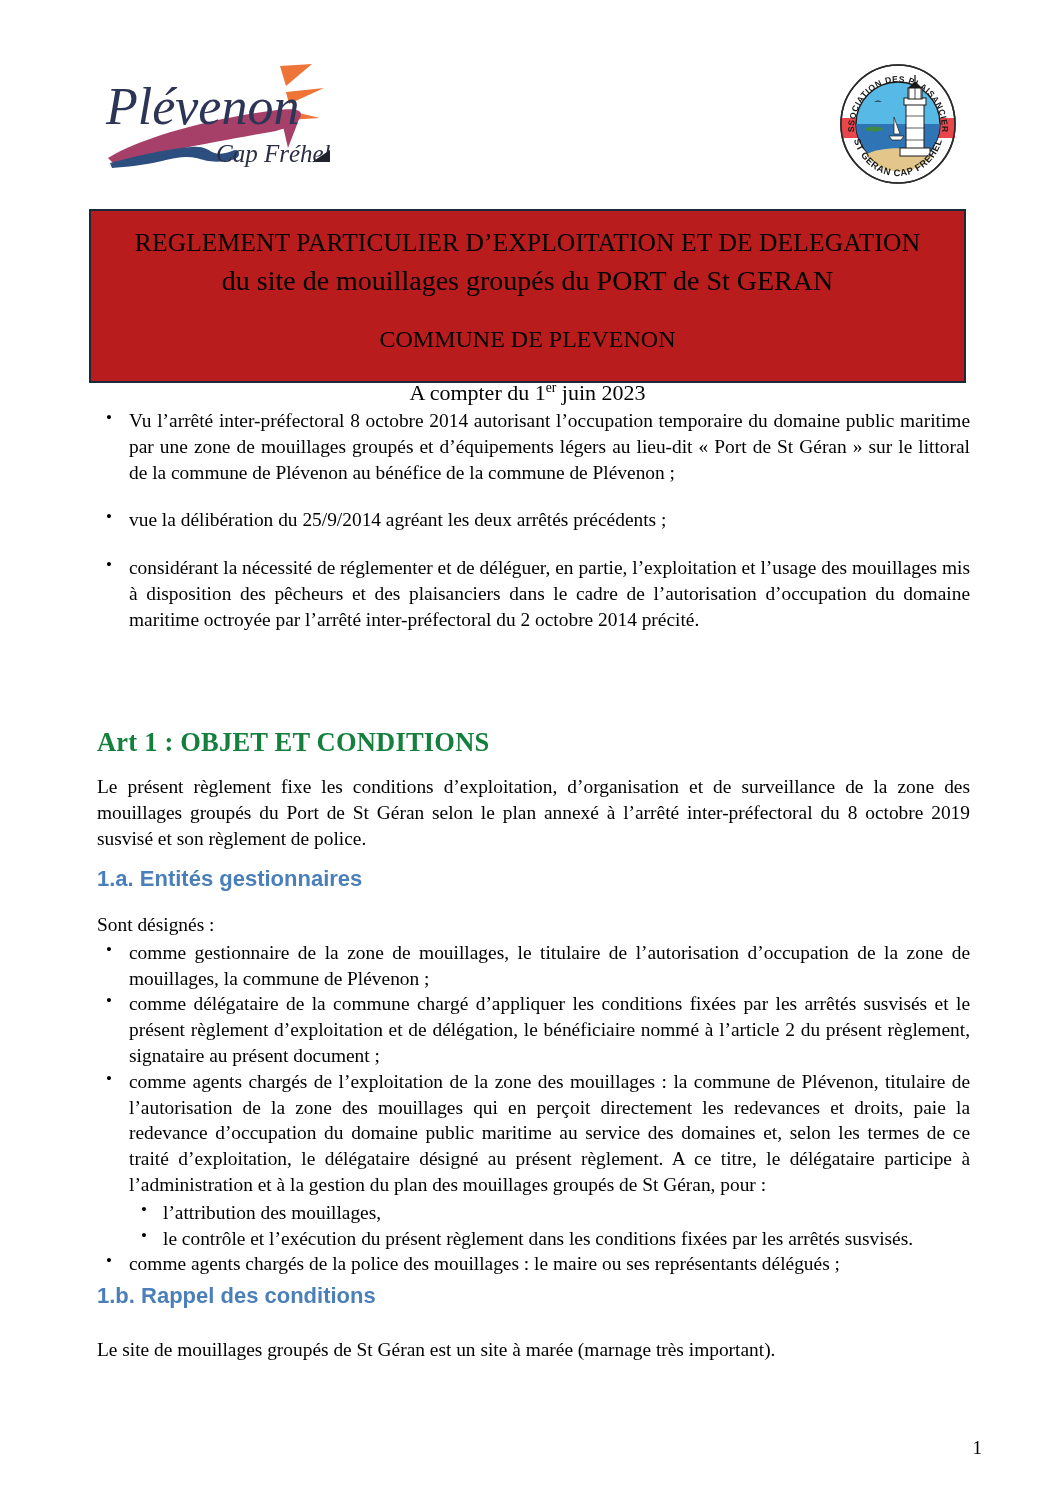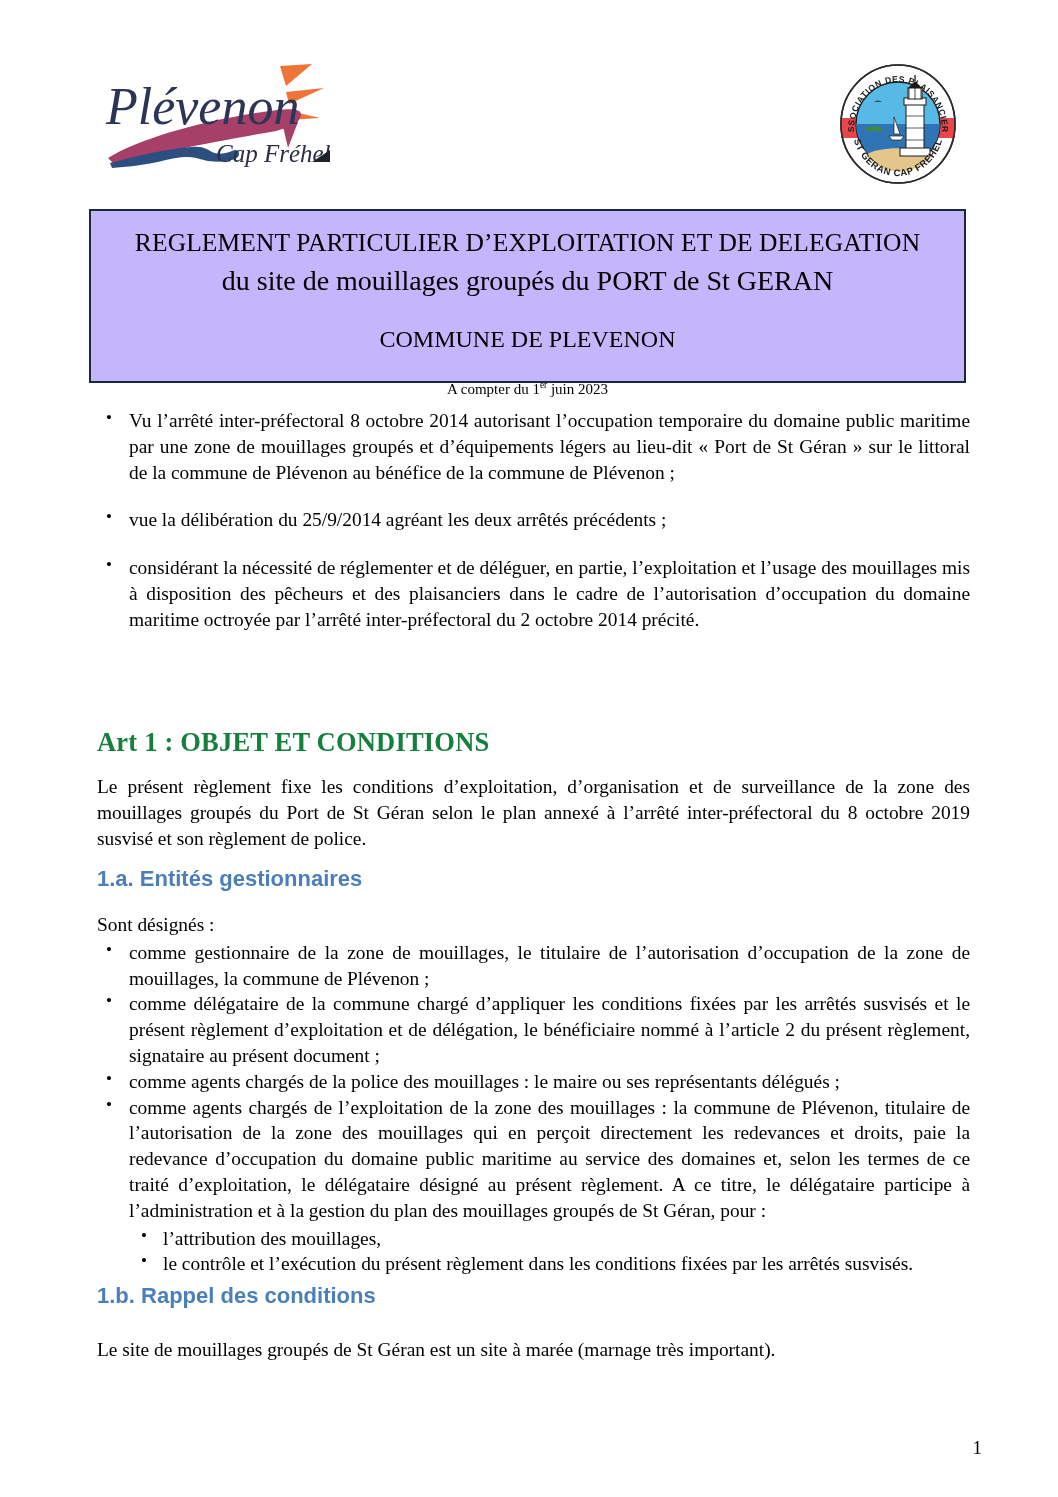--- a/index.html
+++ b/index.html
@@ -48,21 +48,21 @@
     height: 126px;
   }
 
   
   .title-box {
     position: absolute;
     left: 89px;
     top: 209px;
     width: 877px;
     height: 174px;
-    background: #c4b5fd;
+    background: #b91c1c;
     border: 2.5px solid #1b2a3a;
     box-sizing: border-box;
     text-align: center;
     padding-top: 16px;
   }
   .title-line1 {
     font-size: 25.5px;
     letter-spacing: 0.1px;
     line-height: 1.28;
     white-space: nowrap;
@@ -70,21 +70,21 @@
   .title-line2 {
     font-size: 28px;
     line-height: 1.35;
     margin-top: 2px;
   }
   .title-line3 {
     font-size: 24px;
     margin-top: 27px;
   }
   .title-line4 {
-    font-size: 15px;
+    font-size: 22px;
     margin-top: 27px;
   }
   .title-line4 sup {
     font-size: 0.62em;
     vertical-align: super;
   }
 
   
   .content {
     position: absolute;
@@ -313,29 +313,29 @@
     <h2 class="art-heading">Art 1 : OBJET ET CONDITIONS</h2>
     <p class="para">Le présent règlement fixe les conditions d’exploitation, d’organisation et de surveillance de la zone des mouillages groupés du Port de St Géran selon le plan annexé à l’arrêté inter-préfectoral du 8 octobre 2019 susvisé et son règlement de police.</p>
   </div>
 
   <div class="block-1a">
     <h3 class="sub-heading">1.a. Entités gestionnaires</h3>
     <p class="plain lead">Sont désignés :</p>
     <ul class="bullets tight">
       <li>comme gestionnaire de la zone de mouillages, le titulaire de l’autorisation d’occupation de la zone de mouillages, la commune de Plévenon ;</li>
       <li>comme délégataire de la commune chargé d’appliquer les conditions fixées par les arrêtés susvisés et le présent règlement d’exploitation et de délégation, le bénéficiaire nommé à l’article 2 du présent règlement, signataire au présent document ;</li>
-      <li>comme agents chargés de la police des mouillages : le maire ou ses représentants délégués ;</li>
       <li>
         <span>comme agents chargés de l’exploitation de la zone des mouillages : la commune de Plévenon, titulaire de l’autorisation de la zone des mouillages qui en perçoit directement les redevances et droits, paie la redevance d’occupation du domaine public maritime au service des domaines et, selon les termes de ce traité d’exploitation, le délégataire désigné au présent règlement.</span>
         <span class="indent-note">A ce titre, le délégataire participe à l’administration et à la gestion du plan des mouillages groupés de St Géran, pour :</span>
         <ul class="sub-bullets">
           <li>l’attribution des mouillages,</li>
           <li>le contrôle et l’exécution du présent règlement dans les conditions fixées par les arrêtés susvisés.</li>
         </ul>
       </li>
+      <li>comme agents chargés de la police des mouillages : le maire ou ses représentants délégués ;</li>
     </ul>
   </div>
 
   <div class="block-1b">
     <h3 class="sub-heading">1.b. Rappel des conditions</h3>
     <p class="para">Le site de mouillages groupés de St Géran est un site à marée (marnage très important).</p>
   </div>
 
   <div class="page-number">1</div>
 

